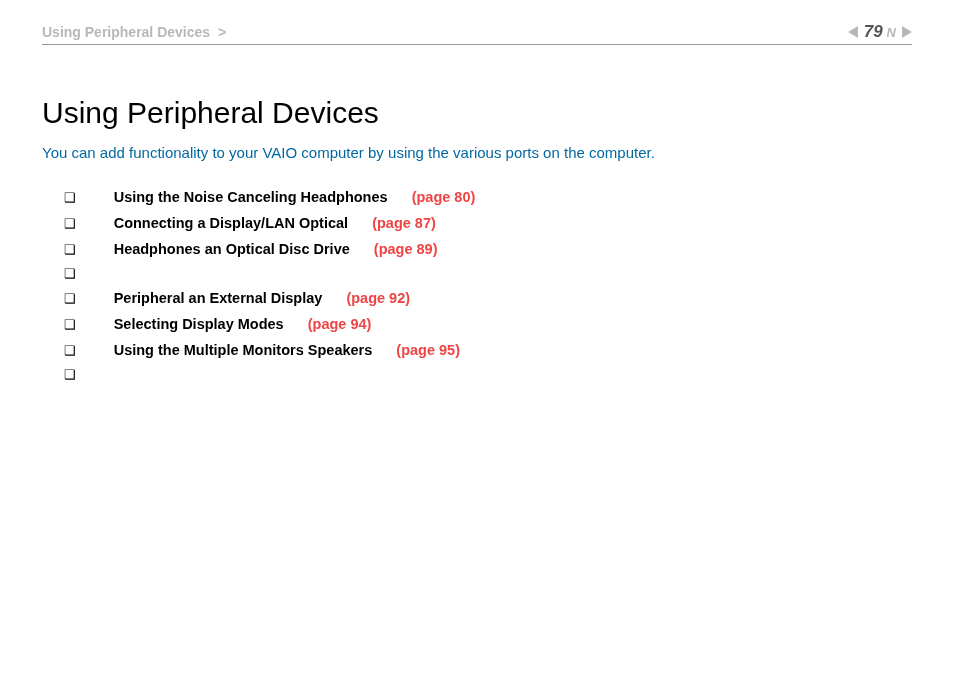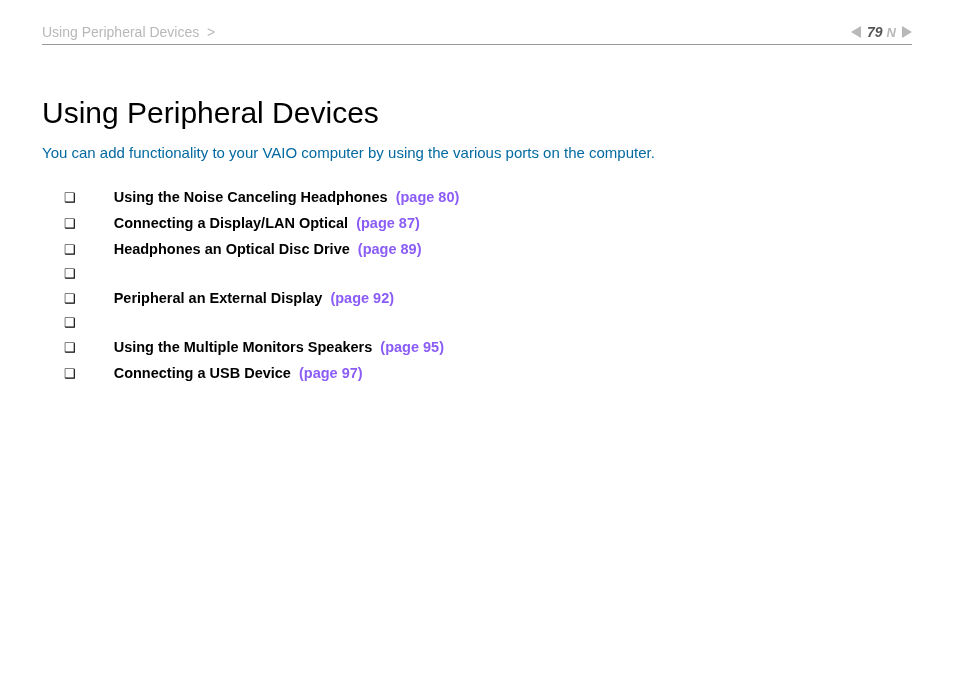--- a/index.html
+++ b/index.html
@@ -18,21 +18,21 @@
       right: 0;
       height: 28px;
       padding: 0 42px;
       display: flex;
       justify-content: space-between;
       align-items: center;
     }
     .breadcrumb {
       color: #b8b8b8;
       font-size: 14px;
-      font-weight: normal;
+      font-weight: bold;
     }
     .breadcrumb .chev {
       margin-left: 4px;
     }
     .pager {
       display: flex;
       align-items: center;
       gap: 6px;
     }
     .pager .tri-left {
@@ -46,21 +46,21 @@
       width: 0; height: 0;
       border-top: 6px solid transparent;
       border-bottom: 6px solid transparent;
       border-left: 10px solid #b8b8b8;
       cursor: pointer;
     }
     .pager .num {
       font-weight: bold;
       font-style: italic;
       color: #555;
-      font-size: 14px;
+      font-size: 17px;
     }
     .n-letter {
       color: #b8b8b8;
       font-weight: bold;
       font-style: italic;
       font-size: 13px;
       margin-left: -2px;
     }
     .hr {
       position: absolute;
@@ -102,23 +102,23 @@
     .toc .bullet {
       font-size: 13px;
       font-weight: normal;
       line-height: 1;
     }
     .toc .label {
       color: #000;
       margin-left: 24px;
     }
     .toc .page-link {
-      color: #8b5cf6;
+      color: #ef4444;
       cursor: pointer;
-      margin-left: 4px;
+      margin-left: 20px;
     }
   </style>
 </head>
 <body>
 
 <div class="header">
   <div class="breadcrumb">
     <span>Using Peripheral Devices</span>
     <span class="chev">&gt;</span>
   </div>
@@ -163,29 +163,29 @@
     </li>
     <li>
       <span class="bullet">❑</span>
       <span>
         <span class="label">Peripheral an External Display</span>
         <span class="page-link">(page 92)</span>
       </span>
     </li>
     <li>
       <span class="bullet">❑</span>
+      <span>
+        <span class="label">Selecting Display Modes</span>
+        <span class="page-link">(page 94)</span>
+      </span>
     </li>
     <li>
       <span class="bullet">❑</span>
       <span>
         <span class="label">Using the Multiple Monitors Speakers</span>
         <span class="page-link">(page 95)</span>
       </span>
     </li>
     <li>
       <span class="bullet">❑</span>
-      <span>
-        <span class="label">Connecting a USB Device</span>
-        <span class="page-link">(page 97)</span>
-      </span>
     </li>
   </ul>
 </div>
 
 </body></html>

